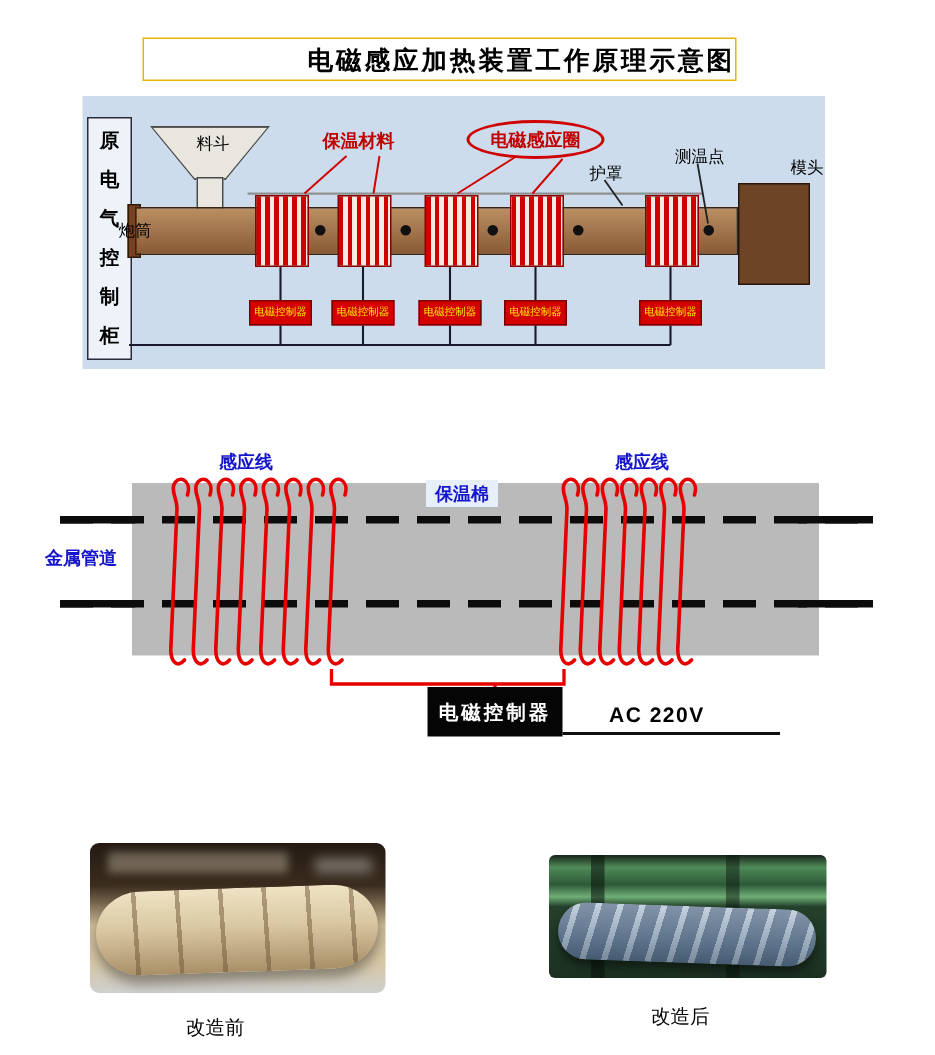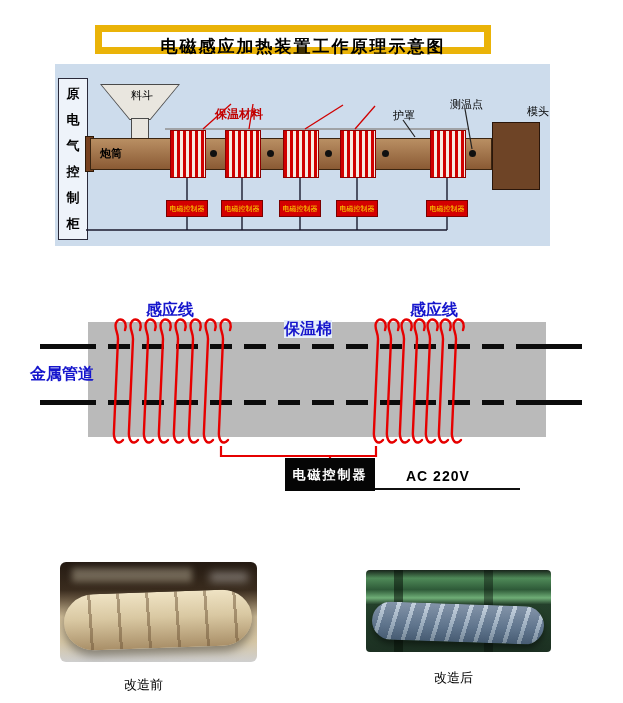--- a/index.html
+++ b/index.html
@@ -1,25 +1,25 @@
 <!DOCTYPE html>
 <html style="--diagram-bg: #cddcec; --coil-red: #d00000; --label-red: #c00000; --label-blue: #1515cc; --pipe-gray: #bababa; --controller-red: #d40000; --controller-text: #ffe400; --barrel-brown: #8a5a34; --die-brown: #6e4426;"><head>
 <meta charset="utf-8">
 <style>
   html,body{margin:0;padding:0;background:#ffffff;}
   .page{position:relative;width:623px;height:703px;background:#fff;
         font-family:"Liberation Sans","DejaVu Sans",sans-serif;color:#000;overflow:hidden;}
   .abs{position:absolute;}
   .lbl{font-size:11px;white-space:nowrap;}
   .red{color:var(--label-red,#c00000);font-weight:bold;font-size:12px;}
-  .blue{color:var(--label-blue,#1515cc);font-weight:bold;font-size:16px;}
-
-  
-  .title{left:95px;top:25px;width:396px;height:29px;line-height:29px;text-align:center;
-         font-size:17px;font-weight:bold;letter-spacing:2px;border:7px solid #eab308;box-sizing:border-box;padding-left:20px;}
+  .blue{color:var(--label-blue,#1515cc);font-weight:bold;font-size:12px;}
+
+  
+  .title{left:95px;top:25px;width:396px;height:29px;line-height:29px;text-align:right;
+         font-size:17px;font-weight:bold;letter-spacing:2px;border:1px solid #eab308;box-sizing:border-box;padding-left:20px;}
 
   
   .d1{left:55px;top:64px;width:495px;height:182px;background:var(--diagram-bg,#cddcec);}
   .cabinet{left:3px;top:14px;width:30px;height:162px;background:#eef3fa;border:1px solid #2a2a3a;box-sizing:border-box;}
   .cabinet span{display:block;width:16px;margin:2px auto 0;font-size:13px;font-weight:bold;
                 line-height:26px;text-align:center;word-break:break-all;}
   .hopper{left:45px;top:20px;width:80px;height:36px;background:#4a4a4a;
           clip-path:polygon(0 0,100% 0,63% 100%,37% 100%);}
   .hopper-in{position:absolute;left:1px;top:1px;width:78px;height:34px;background:#e9e6df;
           clip-path:polygon(1% 0,99% 0,63% 100%,37% 100%);}
@@ -34,22 +34,22 @@
   .dt1{left:155px}.dt2{left:212px}.dt3{left:270px}.dt4{left:327px}.dt5{left:414px}
   .die{left:437px;top:58px;width:48px;height:68px;background:var(--die-brown,#6e4426);
        border:1px solid #2a160a;box-sizing:border-box;}
   .oval{left:256px;top:16px;width:92px;height:26px;border:2px solid var(--coil-red,#d00000);
         border-radius:50%;box-sizing:border-box;text-align:center;line-height:22px;}
   .ctl{top:136px;width:42px;height:17px;background:var(--controller-red,#d40000);border:1px solid #7a0000;
        box-sizing:border-box;color:var(--controller-text,#ffe400);font-size:7px;line-height:15px;
        text-align:center;white-space:nowrap;overflow:hidden;}
   .k1{left:111px}.k2{left:166px}.k3{left:224px}.k4{left:281px}.k5{left:371px}
   .l-hopper{left:76px;top:24px;}
-  .l-barrel{left:45px;top:82px;font-weight:bold;}
-  .l-insul{left:160px;top:42px;}
+  .l-barrel{left:24px;top:82px;}
+  .l-insul{left:160px;top:22px;}
   .l-shield{left:338px;top:44px;}
   .l-temp{left:395px;top:33px;}
   .l-die{left:472px;top:40px;}
   .d1svg{left:0;top:0;width:537px;height:182px;pointer-events:none;}
 
   
   .band{left:88px;top:322px;width:458px;height:115px;background:var(--pipe-gray,#bababa);}
   .dash{left:40px;width:542px;height:5px;
         background:repeating-linear-gradient(90deg,#0c0c0c 0 22px,rgba(0,0,0,0) 22px 34px);}
   .dash.t{top:344px}.dash.b{top:400px}
@@ -120,20 +120,23 @@
     <div class="abs dot dt2"></div>
     <div class="abs dot dt3"></div>
     <div class="abs dot dt4"></div>
     <div class="abs dot dt5"></div>
 
     <div class="abs die"></div>
 
     <div class="abs lbl l-hopper">料斗</div>
     <div class="abs lbl l-barrel">炮筒</div>
     <div class="abs lbl red l-insul">保温材料</div>
+    <div class="abs oval">
+      <span class="red">电磁感应圈</span>
+    </div>
     <div class="abs lbl l-shield">护罩</div>
     <div class="abs lbl l-temp">测温点</div>
     <div class="abs lbl l-die">模头</div>
 
     <div class="abs ctl k1">电磁控制器</div>
     <div class="abs ctl k2">电磁控制器</div>
     <div class="abs ctl k3">电磁控制器</div>
     <div class="abs ctl k4">电磁控制器</div>
     <div class="abs ctl k5">电磁控制器</div>
 

